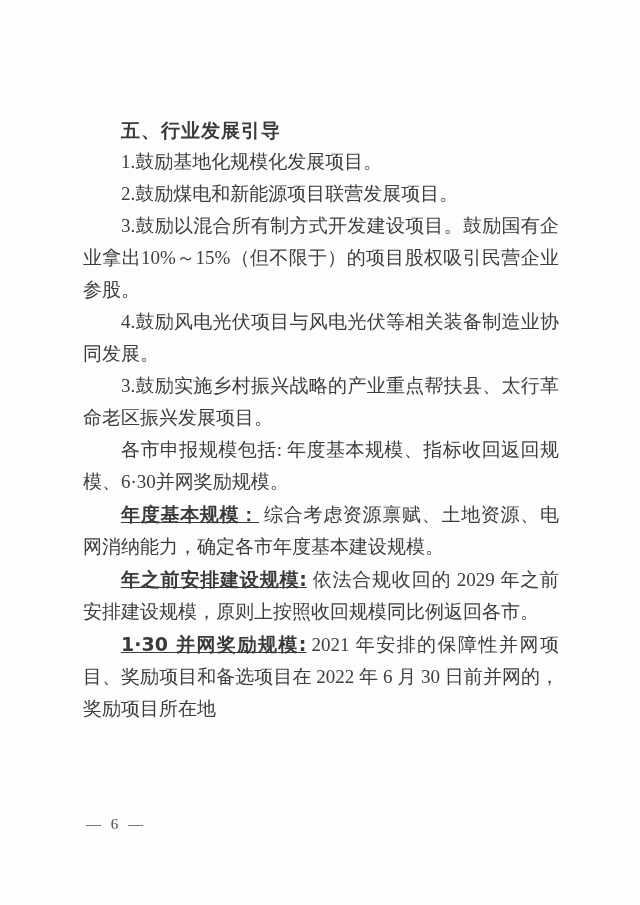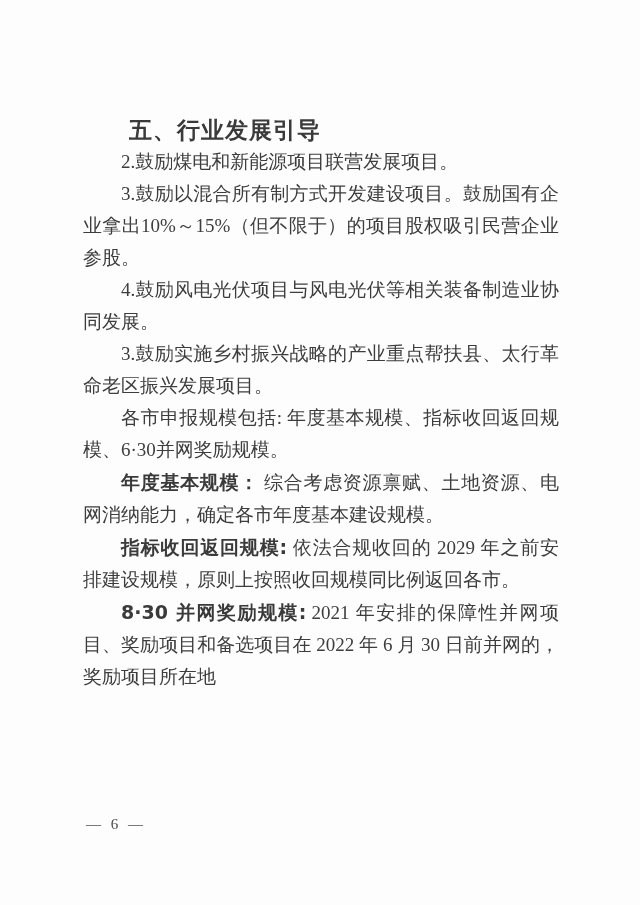--- a/index.html
+++ b/index.html
@@ -34,30 +34,31 @@
   }
   .para {
     margin: 0;
     text-indent: 2em;
   }
   .heading {
     margin: 0;
     text-indent: 2em;
     font-family: "DejaVu Sans", "Liberation Sans", sans-serif;
     font-weight: 700;
-    font-size: 23px;
+    font-size: 19px;
     line-height: 32px;
     color: #3a3a3a;
     letter-spacing: 1px;
   }
   .term {
     font-family: "DejaVu Sans", "Liberation Sans", sans-serif;
     font-weight: 700;
     color: #3a3a3a;
     margin-right: 5px;
+    text-decoration: underline;
   }
   .footer {
     position: absolute;
     left: 86px;
     top: 814px;
     font-family: "Liberation Serif", "DejaVu Serif", serif;
     font-size: 15px;
     line-height: 20px;
     color: #4c4c4c;
     letter-spacing: 3px;
@@ -65,39 +66,40 @@
 </style>
 </head>
 <body>
 
 <div class="page">
 
   <main class="doc">
 
     <h2 class="heading">五、行业发展引导</h2>
 
+    <p class="para">1.鼓励基地化规模化发展项目。</p>
 
     <p class="para">2.鼓励煤电和新能源项目联营发展项目。</p>
 
     <p class="para">3.鼓励以混合所有制方式开发建设项目。鼓励国有企业拿出10%～15%（但不限于）的项目股权吸引民营企业参股。</p>
 
     <p class="para">4.鼓励风电光伏项目与风电光伏等相关装备制造业协同发展。</p>
 
 
     <p class="para">3.鼓励实施乡村振兴战略的产业重点帮扶县、太行革命老区振兴发展项目。</p>
 
 
     <p class="para">各市申报规模包括: 年度基本规模、指标收回返回规模、6·30并网奖励规模。</p>
 
 
     <p class="para"><span class="term">年度基本规模：</span><span>综合考虑资源禀赋、土地资源、电网消纳能力，确定各市年度基本建设规模。</span></p>
 
-    <p class="para"><span class="term">指标收回返回规模:</span><span>依法合规收回的 2029 年之前安排建设规模，原则上按照收回规模同比例返回各市。</span></p>
+    <p class="para"><span class="term">年之前安排建设规模:</span><span>依法合规收回的 2029 年之前安排建设规模，原则上按照收回规模同比例返回各市。</span></p>
 
-    <p class="para"><span class="term">8·30 并网奖励规模:</span><span>2021 年安排的保障性并网项目、奖励项目和备选项目在 2022 年 6 月 30 日前并网的，奖励项目所在地</span></p>
+    <p class="para"><span class="term">1·30 并网奖励规模:</span><span>2021 年安排的保障性并网项目、奖励项目和备选项目在 2022 年 6 月 30 日前并网的，奖励项目所在地</span></p>
 
   </main>
 
   <footer class="footer">
     <span>— 6 —</span>
   </footer>
 
 </div>
 
 </body></html>

